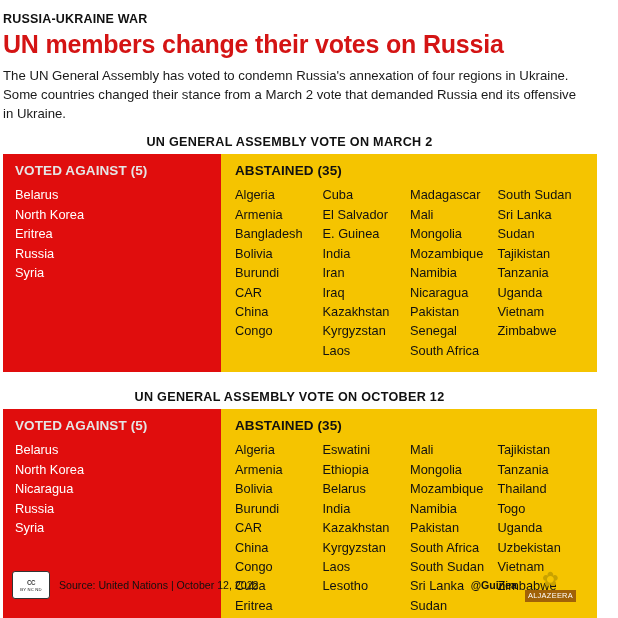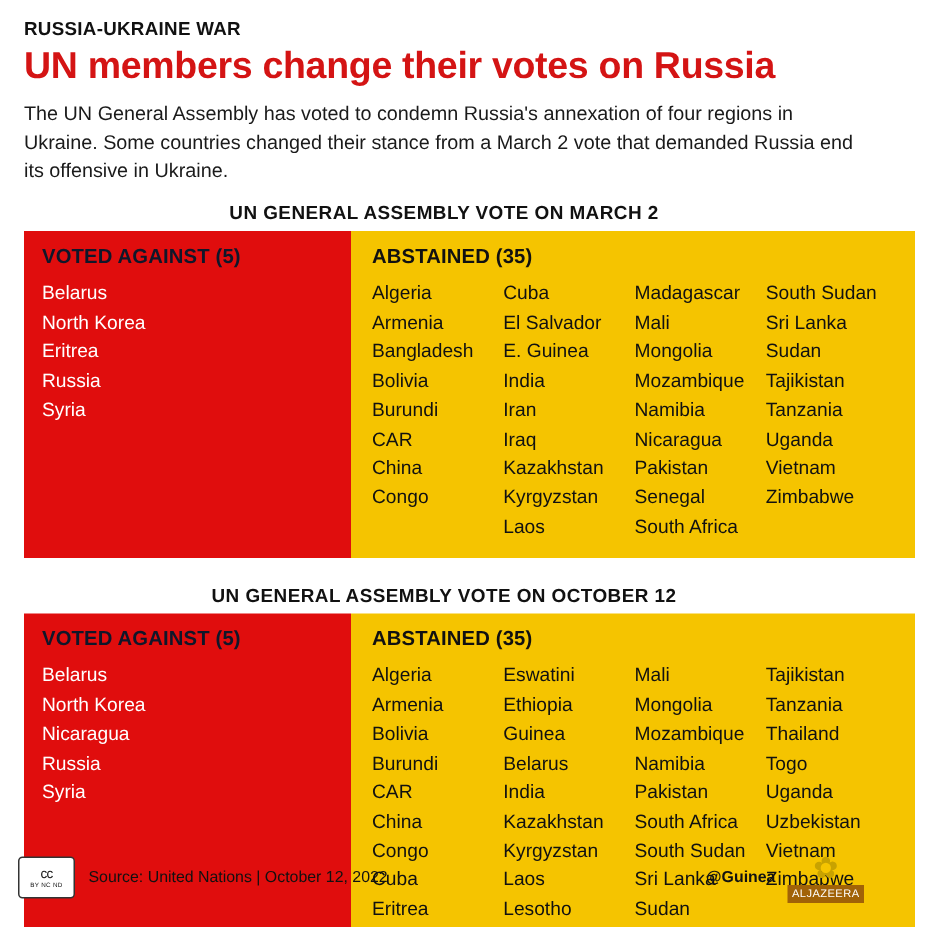--- a/index.html
+++ b/index.html
@@ -12,21 +12,21 @@
     background: #ffffff;
     font-family: "Liberation Sans", sans-serif;
     color: #111111;
     overflow: hidden;
   }
   .page {
     position: relative;
     width: 588px;
     height: 618px;
     box-sizing: border-box;
-    padding: 10px 12px 0 16px;
+    padding: 10px 12px 0 3px;
   }
   .kicker {
     font-size: 12.5px;
     font-weight: bold;
     letter-spacing: 0.2px;
     color: #111111;
     margin: 2px 0 4px 0;
   }
   .headline {
     font-size: 25px;
@@ -69,21 +69,21 @@
     flex: 1;
     box-sizing: border-box;
     padding: 9px 12px 12px 14px;
   }
   .col-head {
     font-size: 13.5px;
     font-weight: bold;
     margin-bottom: 7px;
     letter-spacing: 0.1px;
   }
-  .against .col-head { color: #0f172a; }
+  .against .col-head { color: #e5e5e5; }
   .name-list {
     list-style: none;
     margin: 0;
     padding: 0;
   }
   .name-list li {
     font-size: 12.8px;
     line-height: 1.52;
   }
   .abst-grid {
@@ -281,21 +281,20 @@
             <li>China</li>
             <li>Congo</li>
             <li>Cuba</li>
             <li>Eritrea</li>
           </ul>
         </div>
         <div class="abst-col">
           <ul>
             <li>Eswatini</li>
             <li>Ethiopia</li>
-            <li>Guinea</li>
             <li>Belarus</li>
             <li>India</li>
             <li>Kazakhstan</li>
             <li>Kyrgyzstan</li>
             <li>Laos</li>
             <li>Lesotho</li>
           </ul>
         </div>
         <div class="abst-col">
           <ul>

